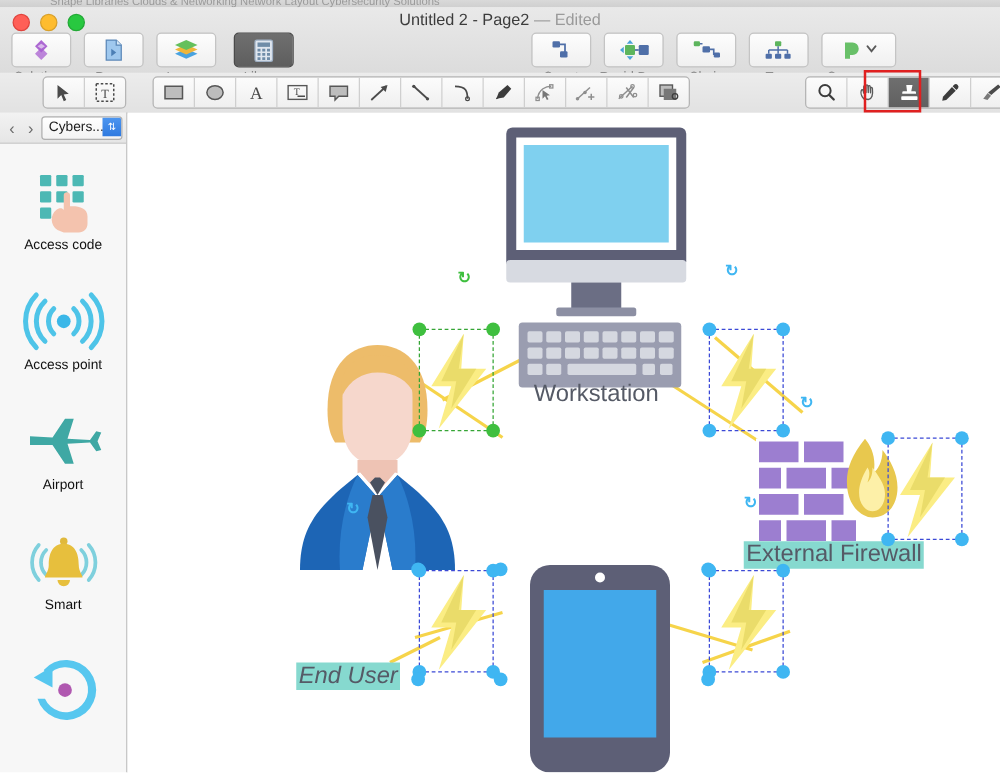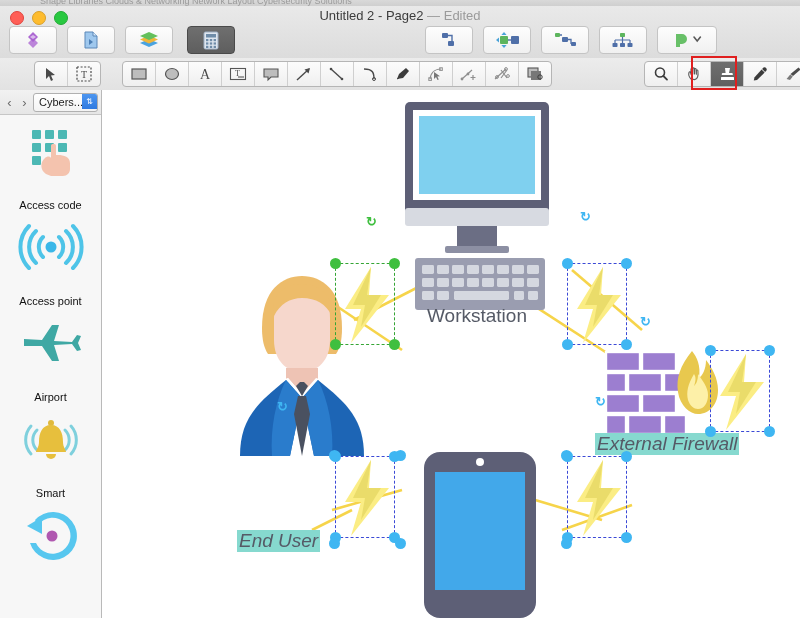--- a/index.html
+++ b/index.html
@@ -65,21 +65,21 @@
     border-bottom:1px solid #c6c6c6;display:flex;align-items:center;padding:0 3px;gap:2px;}
   .navarrow{font-size:13px;color:#6b6b6b;width:13px;text-align:center;cursor:default;}
   .combo{flex:1;height:17px;border:1px solid #b0b0b0;border-radius:3px;
     background:linear-gradient(#ffffff,#f3f3f3);display:flex;align-items:center;
     padding-left:5px;font-size:11px;color:#1c1c1c;position:relative;overflow:hidden;}
   .combo .arrows{position:absolute;right:0;top:0;width:15px;height:15px;
     background:linear-gradient(#4d96f0,#2f7ae0);color:#fff;font-size:8px;
     display:flex;align-items:center;justify-content:center;line-height:7px;}
   .sb-list{height:504px;overflow:hidden;}
   .sb-item{height:88px;display:flex;flex-direction:column;align-items:center;
-    justify-content:space-between;padding-top:8px;cursor:default;}
+    justify-content:center;padding-top:8px;cursor:default;}
   .sb-item .ico{height:56px;display:flex;align-items:center;justify-content:center;}
   .sb-item .nm{font-size:11px;color:#111;margin-top:1px;}
 
   
   .canvas{position:absolute;left:102px;top:90px;width:698px;height:528px;background:#fff;overflow:hidden;}
   .node{position:absolute;}
   .nlabel{position:absolute;font-size:19px;color:#555a66;white-space:nowrap;}
   .nlabel.hl{background:#86d9cf;padding:0 2px;}
 
   
@@ -545,21 +545,21 @@
           <rect x="4" y="46" width="34" height="19"></rect>
             <rect x="40" y="46" width="34" height="19"></rect>
           <rect x="4" y="67" width="20" height="19"></rect>
             <rect x="26" y="67" width="34" height="19"></rect>
             <rect x="62" y="67" width="22" height="19"></rect>
         </g>
         <path d="M90 3 C78 18,74 30,76 44 C78 58,88 66,96 66 C108 66,116 56,116 42 C116 30,110 20,104 12 C104 22,100 28,97 30 C99 18,95 9,90 3 Z" fill="#e8c84e"></path>
         <path d="M92 26 C86 36,84 44,86 52 C88 58,92 61,96 61 C102 61,106 55,106 47 C106 39,100 32,96 26 C96 33,94 36,92 38 C94 32,94 29,92 26 Z" fill="#fdf0a8"></path>
       </svg>
     </div>
-    <div class="nlabel hl" style="left:493px;top:343px;font-style:italic;">External Firewall</div>
+    <div class="nlabel hl" style="left:493px;top:343px;">External Firewall</div>
 
     <div class="node" style="left:318px;top:360px;">
       <svg width="120" height="170" viewBox="0 0 120 170">
         <rect x="4" y="2" width="112" height="166" rx="16" fill="#5d5f76"></rect>
         <rect x="15" y="22" width="90" height="118" fill="#42a8ea"></rect>
         <circle cx="60" cy="12" r="4" fill="#ffffff"></circle>
       </svg>
     </div>
 
     <div class="node" style="left:235px;top:175px;">

